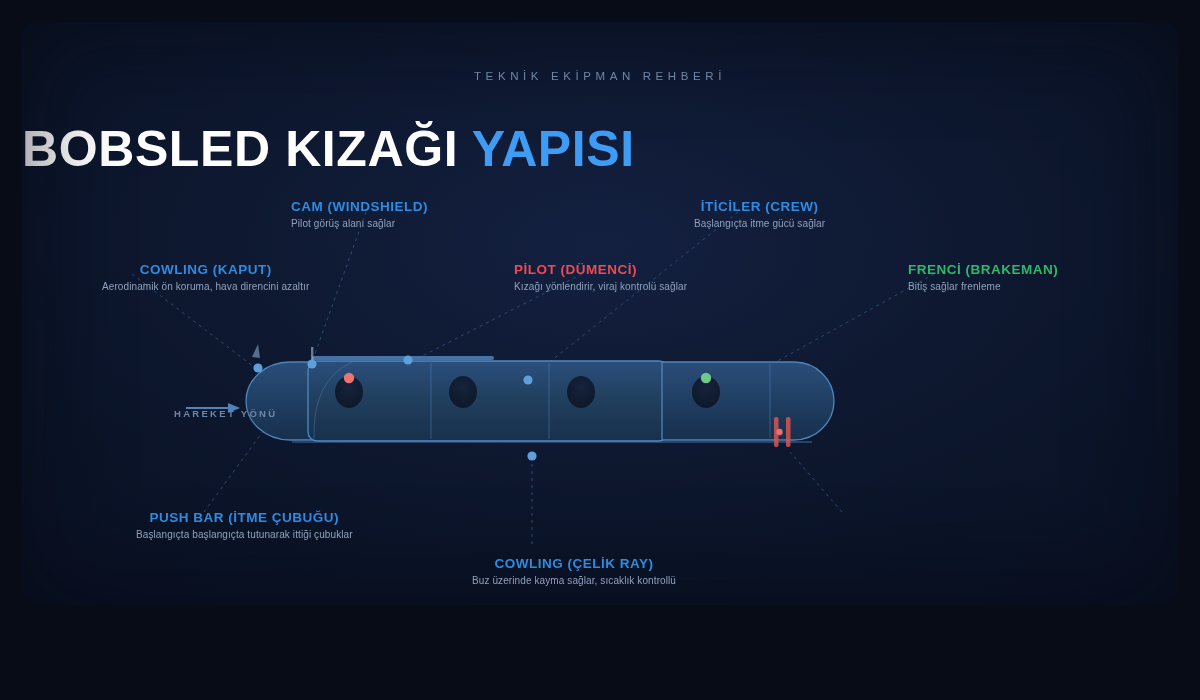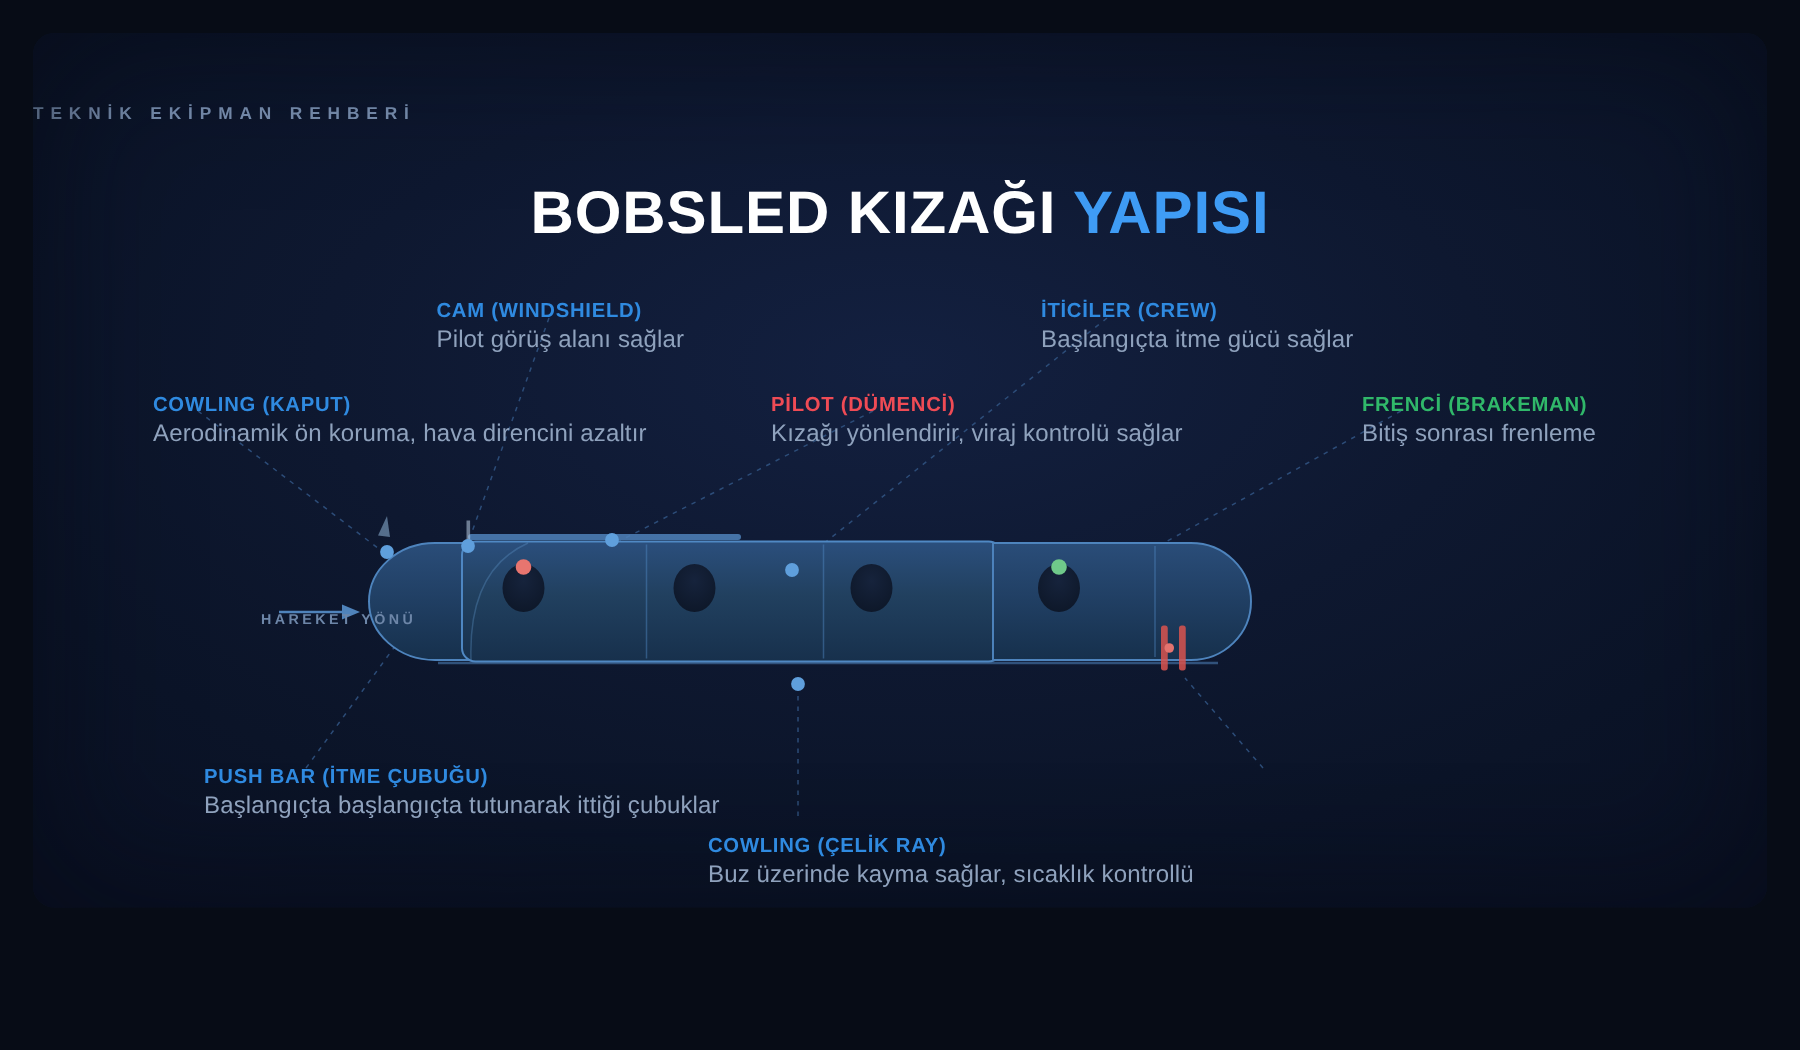--- a/index.html
+++ b/index.html
@@ -42,32 +42,31 @@
     border-radius: 14px;
     box-shadow: inset 0 0 90px 10px rgba(5,9,20,0.55);
     pointer-events: none;
   }
 
   
   .eyebrow {
     position: absolute;
     left: 0; right: 0;
     top: 48px;
-    text-align: left;
+    text-align: center;
     font-size: 11.5px;
-    font-weight: bold;
+    font-weight: normal;
     letter-spacing: 4.6px;
     color: #7c93b4;
   }
   .title {
     position: absolute;
     left: 0; right: 0;
     top: 64px;
-    text-align: center;
-    font-size: 40px;
+    font-size: 50px;
     line-height: 58px;
     font-weight: bold;
     letter-spacing: 0.6px;
     color: #ffffff;
     white-space: nowrap;
   }
   .title .accent { color: #3f9cf5; }
 
   
   #diagram {
@@ -84,28 +83,28 @@
     z-index: 4;
   }
   .callout .c-title {
     font-size: 13.5px;
     font-weight: bold;
     letter-spacing: 0.5px;
     white-space: nowrap;
     margin: 0 0 4px 0;
   }
   .callout .c-desc {
-    font-size: 16px;
+    font-size: 10px;
     letter-spacing: 0.1px;
     color: #8fa2bd;
     white-space: nowrap;
     margin: 0;
   }
 
-  .c-blue   { color: #2f8ae0; }
+  .c-blue   { color: #2f8ae0; text-align: center; }
   .c-red    { color: #ef4b55; }
   .c-green  { color: #30b86a; }
 
   
   .direction {
     position: absolute;
     z-index: 4;
     font-size: 9.5px;
     font-weight: bold;
     letter-spacing: 2.3px;
@@ -235,21 +234,21 @@
       <p class="c-desc">Başlangıçta itme gücü sağlar</p>
     </div>
 
     <div class="callout" style="left:492px; top:240px;">
       <p class="c-title c-red">PİLOT (DÜMENCİ)</p>
       <p class="c-desc">Kızağı yönlendirir, viraj kontrolü sağlar</p>
     </div>
 
     <div class="callout" style="left:886px; top:240px;">
       <p class="c-title c-green">FRENCİ (BRAKEMAN)</p>
-      <p class="c-desc">Bitiş sonrası frenleme</p>
+      <p class="c-desc">Bitiş sağlar frenleme</p>
     </div>
 
     <div class="callout" style="left:114px; top:488px;">
       <p class="c-title c-blue">PUSH BAR (İTME ÇUBUĞU)</p>
       <p class="c-desc">Başlangıçta başlangıçta tutunarak ittiği çubuklar</p>
     </div>
 
     <div class="callout" style="left:450px; top:534px;">
       <p class="c-title c-blue">COWLING (ÇELİK RAY)</p>
       <p class="c-desc">Buz üzerinde kayma sağlar, sıcaklık kontrollü</p>

